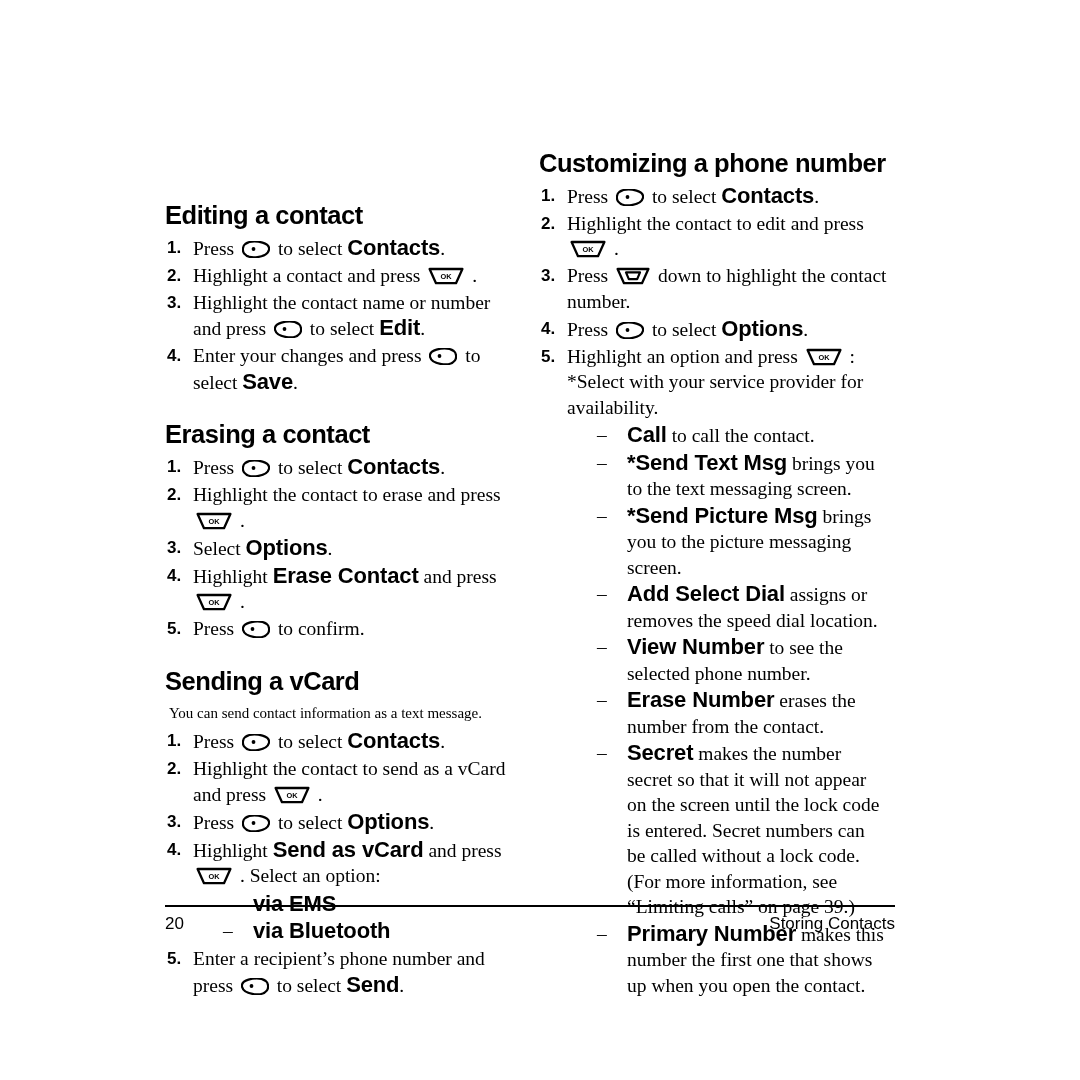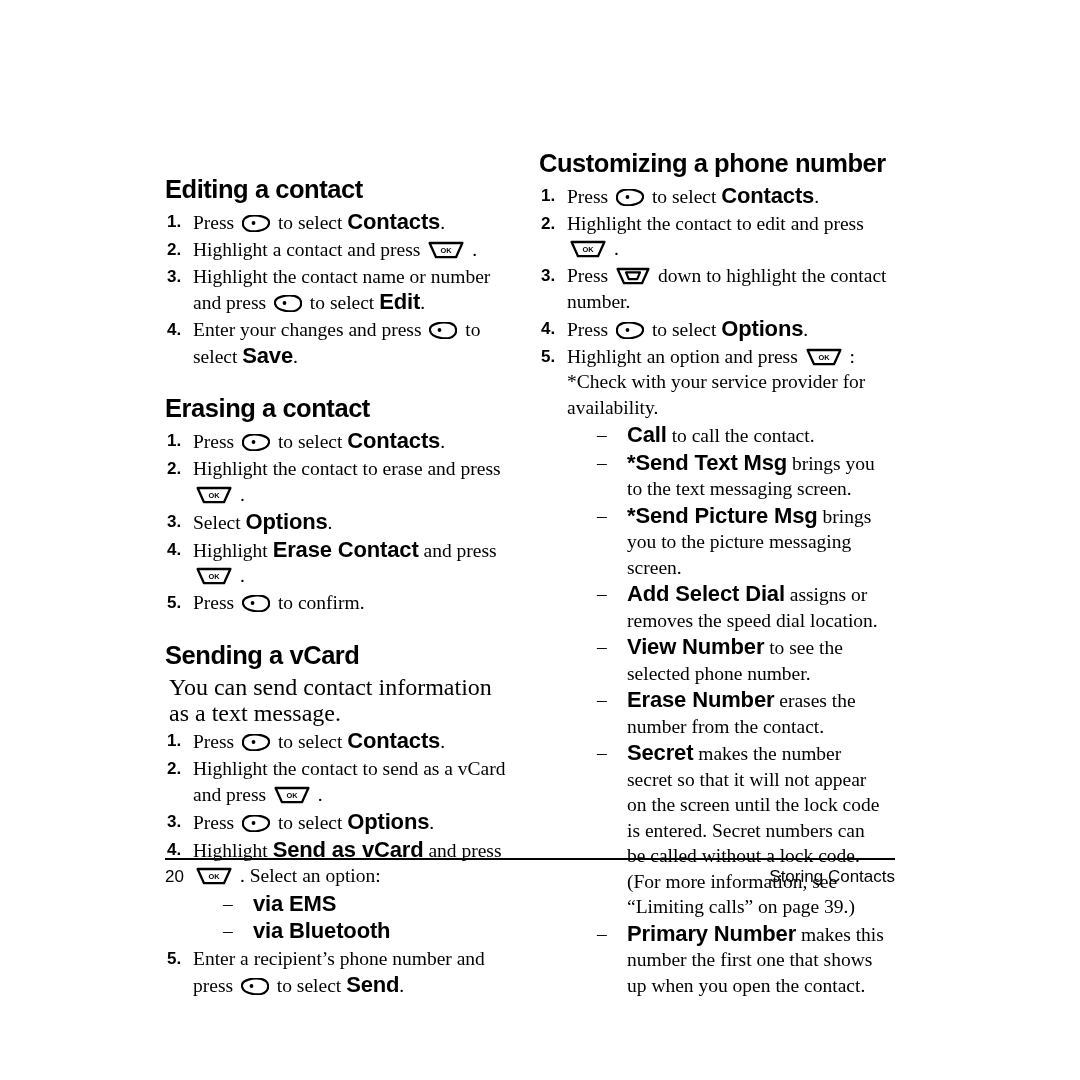--- a/index.html
+++ b/index.html
@@ -44,21 +44,21 @@
     margin: 0 0 6px 0;
     padding: 0;
     color: #000;
   }
   .col .block + .block h2.section-title {
     margin-top: 26px;
   }
 
   
   p.body-text {
-    font-size: 24px;
+    font-size: 15px;
     line-height: 26px;
     margin: 0 0 2px 0;
     padding: 0 0 0 4px;
   }
 
   
   ol.steps {
     list-style: none;
     margin: 0;
     padding: 0;
@@ -116,21 +116,21 @@
     vertical-align: -3px;
     margin: 0 3px;
   }
   .key svg { display: block; }
 
   
   .footer {
     position: absolute;
     left: 165px;
     right: 185px;
-    top: 858px;
+    top: 905px;
   }
   .footer .rule {
     height: 2px;
     background: #000;
     width: 100%;
   }
   .footer .row {
     display: flex;
     justify-content: space-between;
     align-items: baseline;
@@ -235,21 +235,21 @@
                     <path d="M1.6 2.0 L32.4 2.0 L26.0 16.2 L8.0 16.2 Z" fill="none" stroke="#000" stroke-width="2.3" stroke-linejoin="round"></path>
                     <path d="M10.0 5.4 L24.0 5.4 L21.2 12.2 L12.8 12.2 Z" fill="none" stroke="#000" stroke-width="2.2" stroke-linejoin="round"></path>
                   </svg></span><span> down to highlight the contact number.</span></span></li>
             <li><span class="num">4.</span><span><span>Press </span><span class="key"><svg width="28" height="17" viewBox="0 0 28 17">
                     <path d="M3.2 3.0 C7 0.4 14 -0.2 20.5 1.6 C25.4 3.0 27.6 5.9 27.0 8.8 C26.3 12.2 21.8 15.2 15.5 16.1 C9.6 16.9 4.3 15.4 2.0 12.3 C0.2 9.9 0.6 5.0 3.2 3.0 Z" fill="none" stroke="#000" stroke-width="2.2" stroke-linejoin="round"></path>
                     <circle cx="11.5" cy="8.0" r="1.9" fill="#000"></circle>
                   </svg></span><span> to select </span><b>Options</b><span>.</span></span></li>
             <li><span class="num">5.</span><span><span>Highlight an option and press </span><span class="key"><svg width="36" height="18" viewBox="0 0 36 18">
                     <path d="M1.6 2.0 L34.4 2.0 L28.0 16.2 L8.0 16.2 Z" fill="none" stroke="#000" stroke-width="2.3" stroke-linejoin="round"></path>
                     <text x="18" y="11.8" text-anchor="middle" font-family="Liberation Sans, sans-serif" font-size="7.4" font-weight="bold" fill="#000">OK</text>
-                  </svg></span><span> :</span><br><span>*Check with your service provider for availability.</span></span><ul class="dashlist">
+                  </svg></span><span> :</span><br><span>*Select with your service provider for availability.</span></span><ul class="dashlist">
                 <li><span class="dash">–</span><span><b>Call</b><span> to call the contact.</span></span></li>
                 <li><span class="dash">–</span><span><b>*Send Text Msg</b><span> brings you to the text messaging screen.</span></span></li>
                 <li><span class="dash">–</span><span><b>*Send Picture Msg</b><span> brings you to the picture messaging screen.</span></span></li>
                 <li><span class="dash">–</span><span><b>Add Select Dial</b><span> assigns or removes the speed dial location.</span></span></li>
                 <li><span class="dash">–</span><span><b>View Number</b><span> to see the selected phone number.</span></span></li>
                 <li><span class="dash">–</span><span><b>Erase Number</b><span> erases the number from the contact.</span></span></li>
                 <li><span class="dash">–</span><span><b>Secret</b><span> makes the number secret so that it will not appear on the screen until the lock code is entered. Secret numbers can be called without a lock code. (For more information, see “Limiting calls” on page 39.)</span></span></li>
                 <li><span class="dash">–</span><span><b>Primary Number</b><span> makes this number the first one that shows up when you open the contact.</span></span></li>
               </ul></li>
           </ol>

